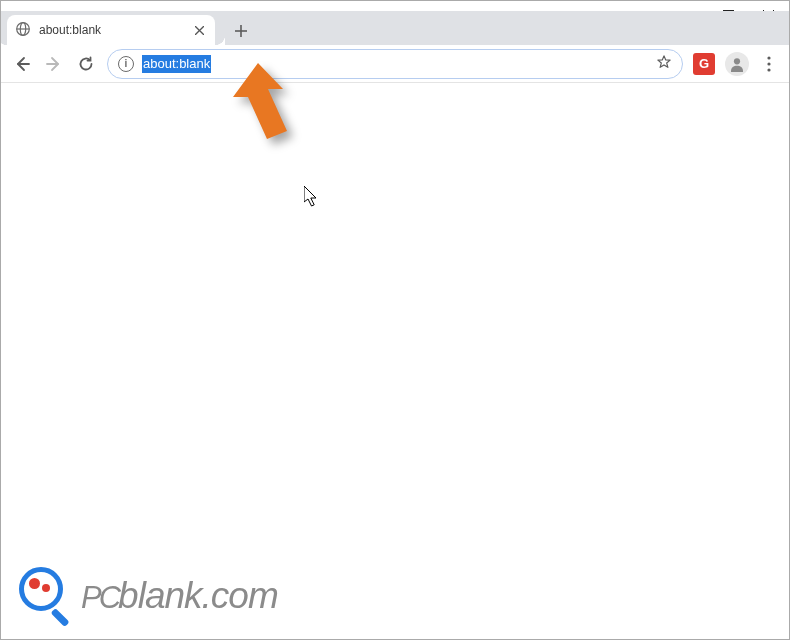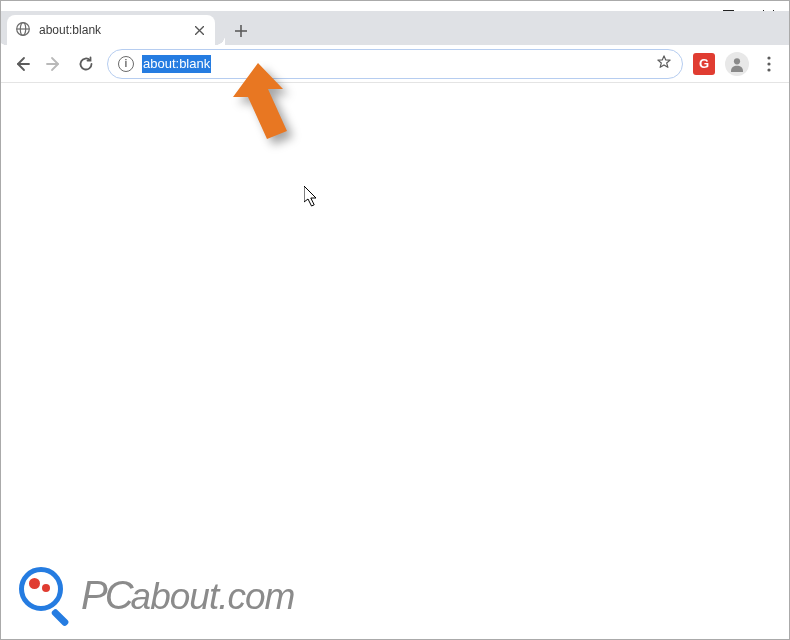--- a/index.html
+++ b/index.html
@@ -49,21 +49,21 @@
   .cursor svg { display: block; }
 
   
   .watermark { position: absolute; left: 18px; bottom: 16px; display: flex; align-items: center; gap: 6px; color: #8b8b8b; }
   .watermark .mag { position: relative; width: 56px; height: 56px; }
   .watermark .mag .ring { width: 44px; height: 44px; border: 5px solid #257ce1; border-radius: 50%; position: absolute; top: 0; left: 0; background: #fff; }
   .watermark .mag .dot1 { width: 11px; height: 11px; background: #e03c31; border-radius: 50%; position: absolute; top: 11px; left: 10px; }
   .watermark .mag .dot2 { width: 8px; height: 8px; background: #e03c31; border-radius: 50%; position: absolute; top: 17px; left: 23px; }
   .watermark .mag .handle { width: 20px; height: 7px; background: #257ce1; border-radius: 3px; position: absolute; top: 40px; left: 34px; transform: rotate(45deg); transform-origin: left center; }
   .watermark .text { font-style: italic; font-size: 37px; font-weight: 400; letter-spacing: -1px; line-height: 1; }
-  .watermark .text .PC { font-size: 40px; letter-spacing: -3px; }
+  .watermark .text .PC { font-size: 31px; letter-spacing: -3px; }
 </style>
 </head>
 <body>
 
 <div class="win-titlebar"></div>
 <div class="win-ctrls">
   <div class="win-ctrl">
     <svg width="11" height="11" viewBox="0 0 11 11">
         <line x1="0" y1="5.5" x2="11" y2="5.5" stroke="#222" stroke-width="1"></line>
       </svg>
@@ -173,15 +173,15 @@
 </div>
 
 <div class="watermark">
   <div class="mag">
     <div class="ring"></div>
     <div class="dot1"></div>
     <div class="dot2"></div>
     <div class="handle"></div>
   </div>
   <div class="text">
-    <span class="PC">PC</span><span>about.com</span>
+    <span class="PC">PC</span><span>blank.com</span>
   </div>
 </div>
 
 </body></html>

